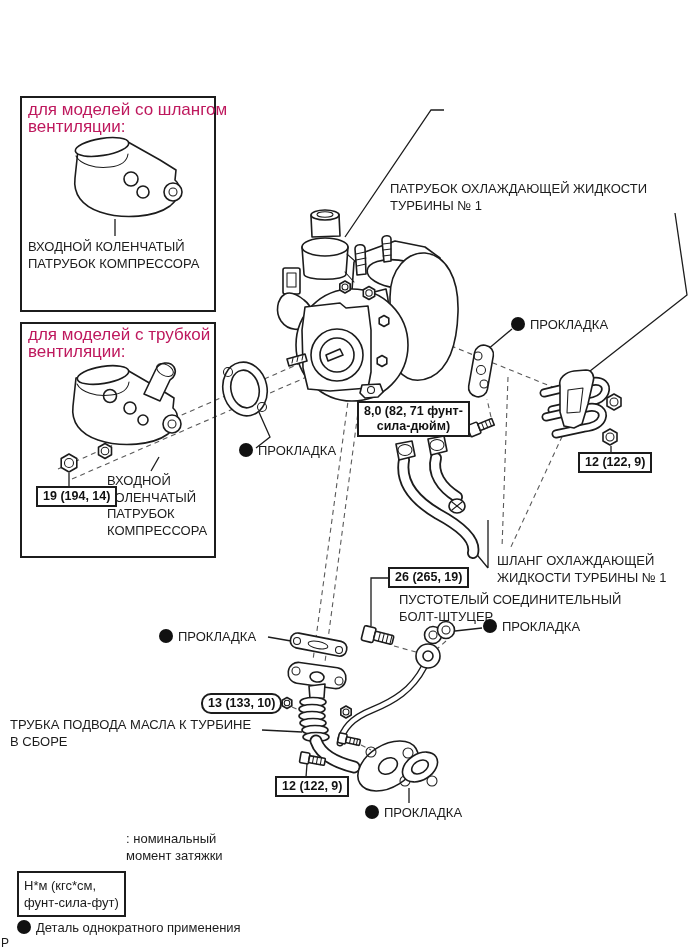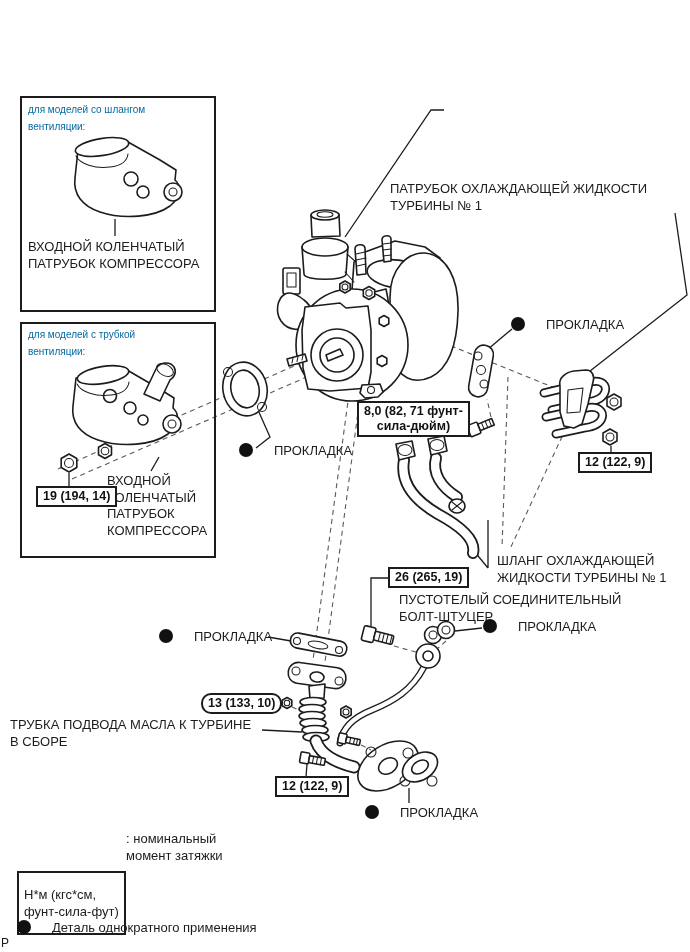--- a/index.html
+++ b/index.html
@@ -1,28 +1,28 @@
 <!DOCTYPE html>
 <html><head>
 <meta charset="utf-8">
 <style>
   html,body{margin:0;padding:0;background:#fff;}
   .stage{position:relative;width:690px;height:952px;background:#fff;overflow:hidden;
          font-family:"Liberation Sans", sans-serif;color:#1c1c1c;}
   .art{position:absolute;left:0;top:0;width:690px;height:952px;}
   .lbl{position:absolute;font-size:13px;line-height:17px;white-space:pre-line;color:#1c1c1c;}
   .lbl.small-lh{line-height:16.5px;}
-  .note{position:absolute;font-size:10px;line-height:17px;white-space:pre-line;color:#0369a1;}
+  .note{position:absolute;font-size:17px;line-height:17px;white-space:pre-line;color:#be185d;}
   .inset{position:absolute;border:2.5px solid #1c1c1c;background:transparent;}
   .tq{position:absolute;border:2px solid #1c1c1c;background:#fff;font-size:12.5px;font-weight:bold;
       line-height:15px;padding:1px 5px;white-space:pre-line;color:#111;}
-  .bullet-row{position:absolute;display:flex;align-items:flex-start;gap:21px;}
+  .bullet-row{position:absolute;display:flex;align-items:flex-start;gap:5px;}
   .dot{width:14px;height:14px;border-radius:50%;background:#111;flex:0 0 auto;margin-top:1px;}
   .legend-box{position:absolute;border:2px solid #1c1c1c;background:#fff;font-size:13px;
-      line-height:17px;padding:13px 5px;white-space:pre-line;}
+      line-height:17px;padding:4px 5px;white-space:pre-line;}
   .legend-desc{position:absolute;font-size:13px;line-height:17px;white-space:pre-line;}
   .pmark{position:absolute;font-size:12px;}
   
   .ln{fill:none;stroke:#1c1c1c;stroke-width:1.6;stroke-linecap:round;stroke-linejoin:round;}
   .lnf{fill:#fff;stroke:#1c1c1c;stroke-width:1.6;stroke-linejoin:round;}
   .thin{stroke-width:1.05;}
   .dash{fill:none;stroke:#5a5a5a;stroke-width:1.1;stroke-dasharray:5 4;}
   .ldr{fill:none;stroke:#1c1c1c;stroke-width:1.3;}
   .tubeB{fill:none;stroke:#1c1c1c;stroke-linecap:round;}
   .tubeW{fill:none;stroke:#fff;stroke-linecap:round;}

